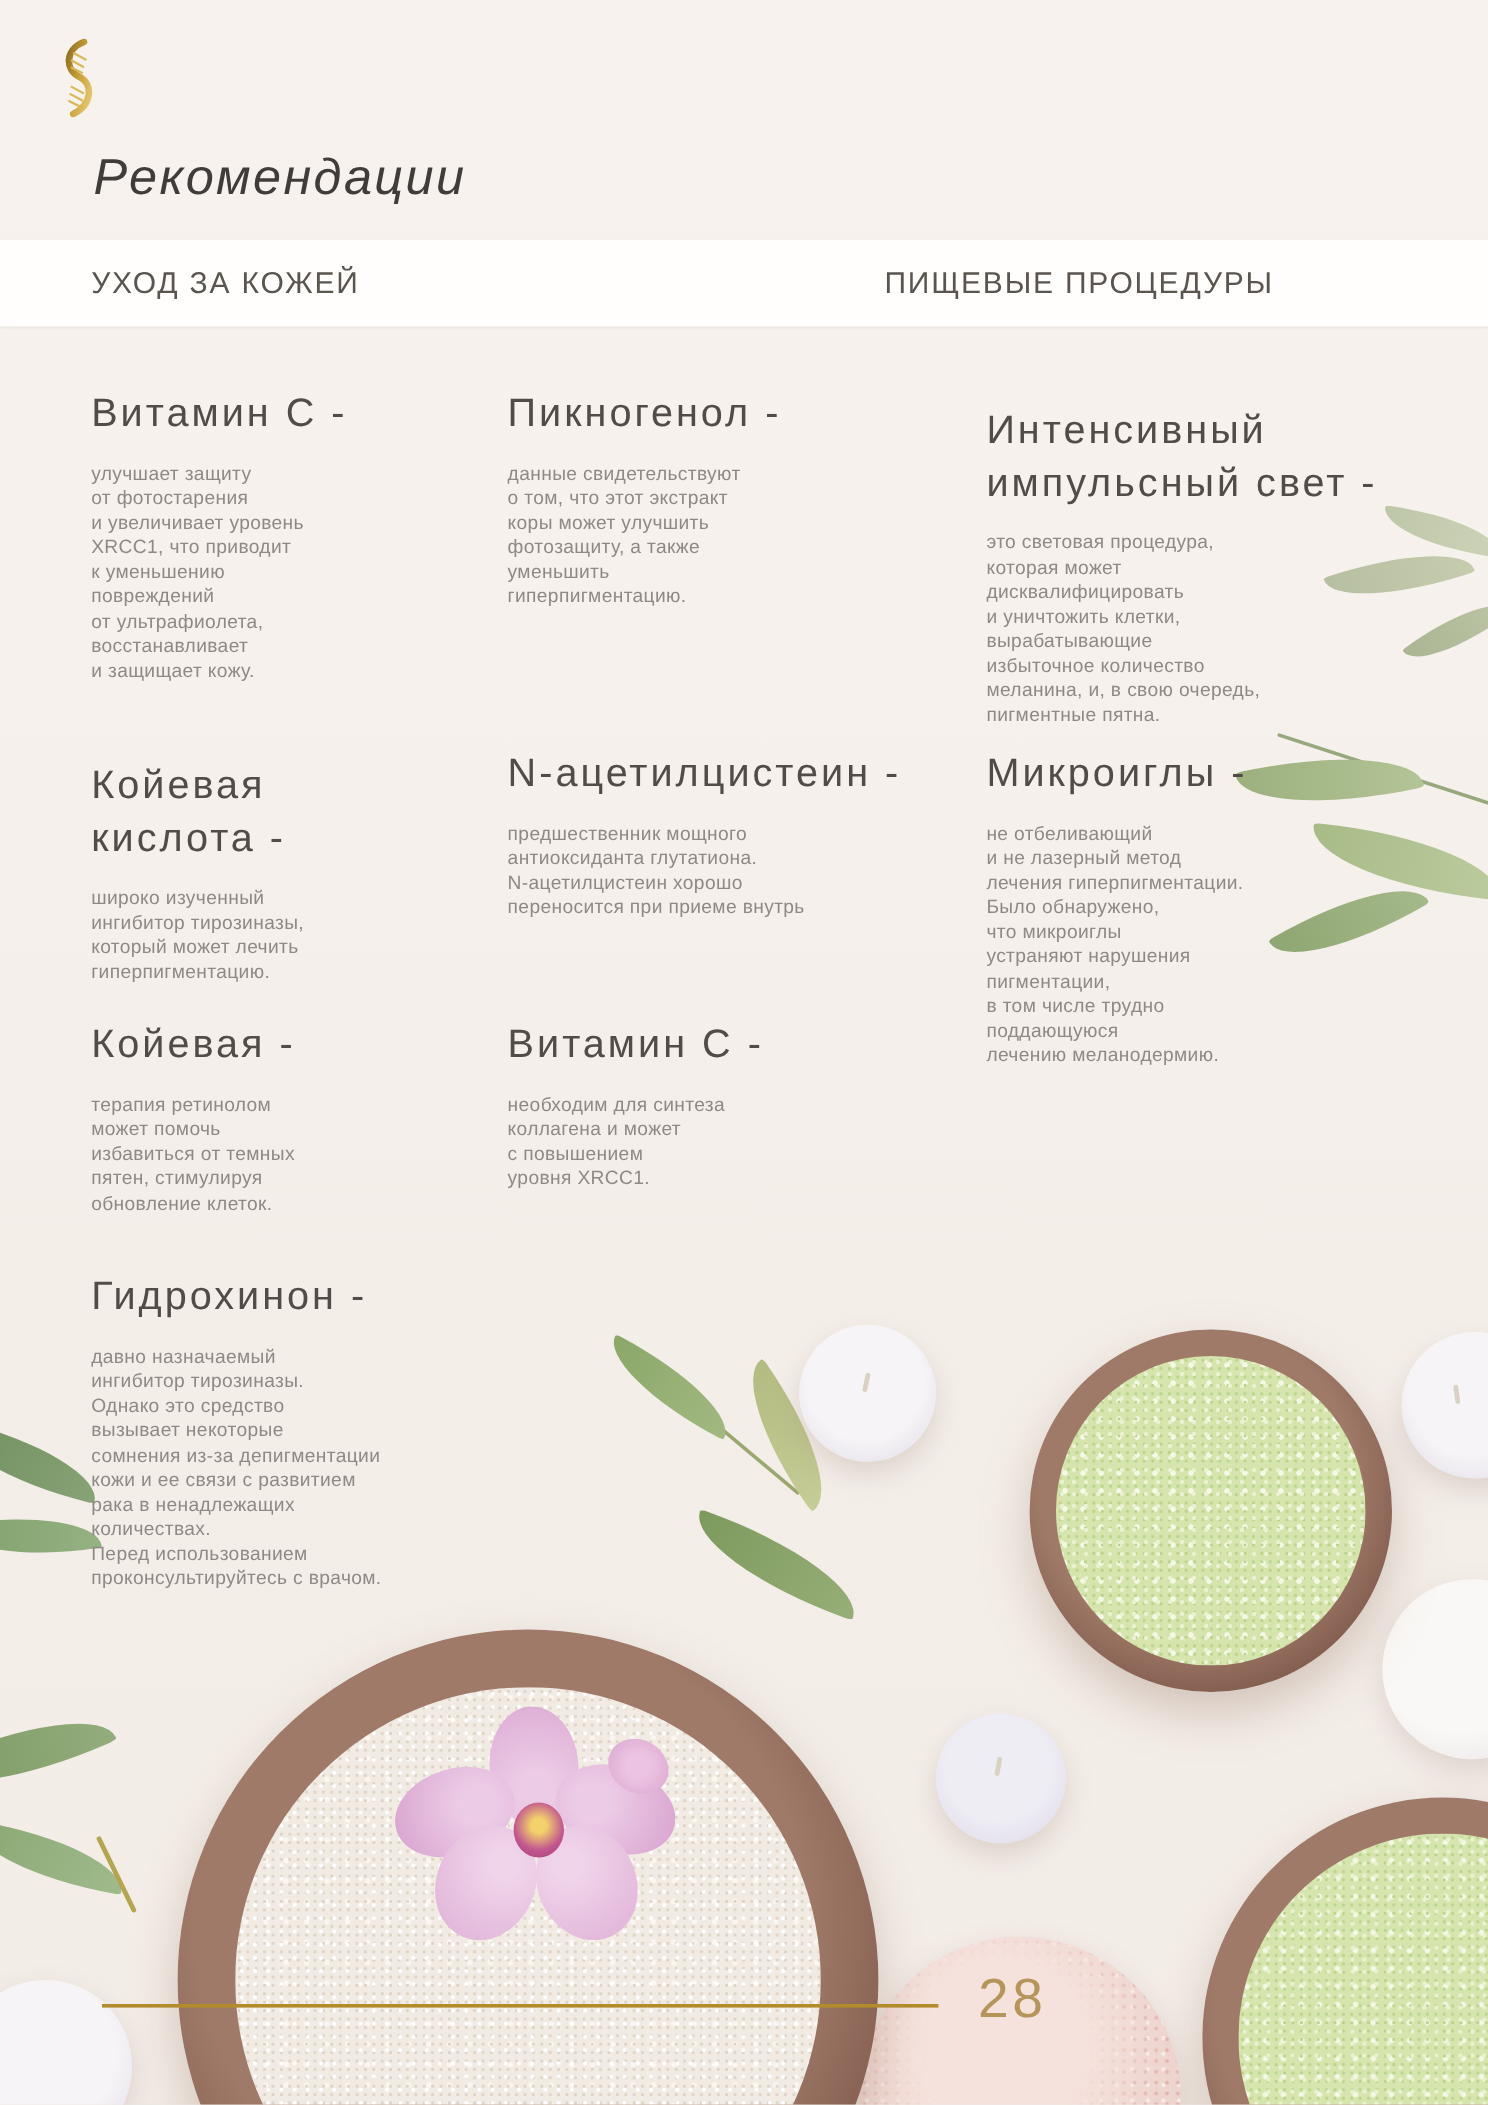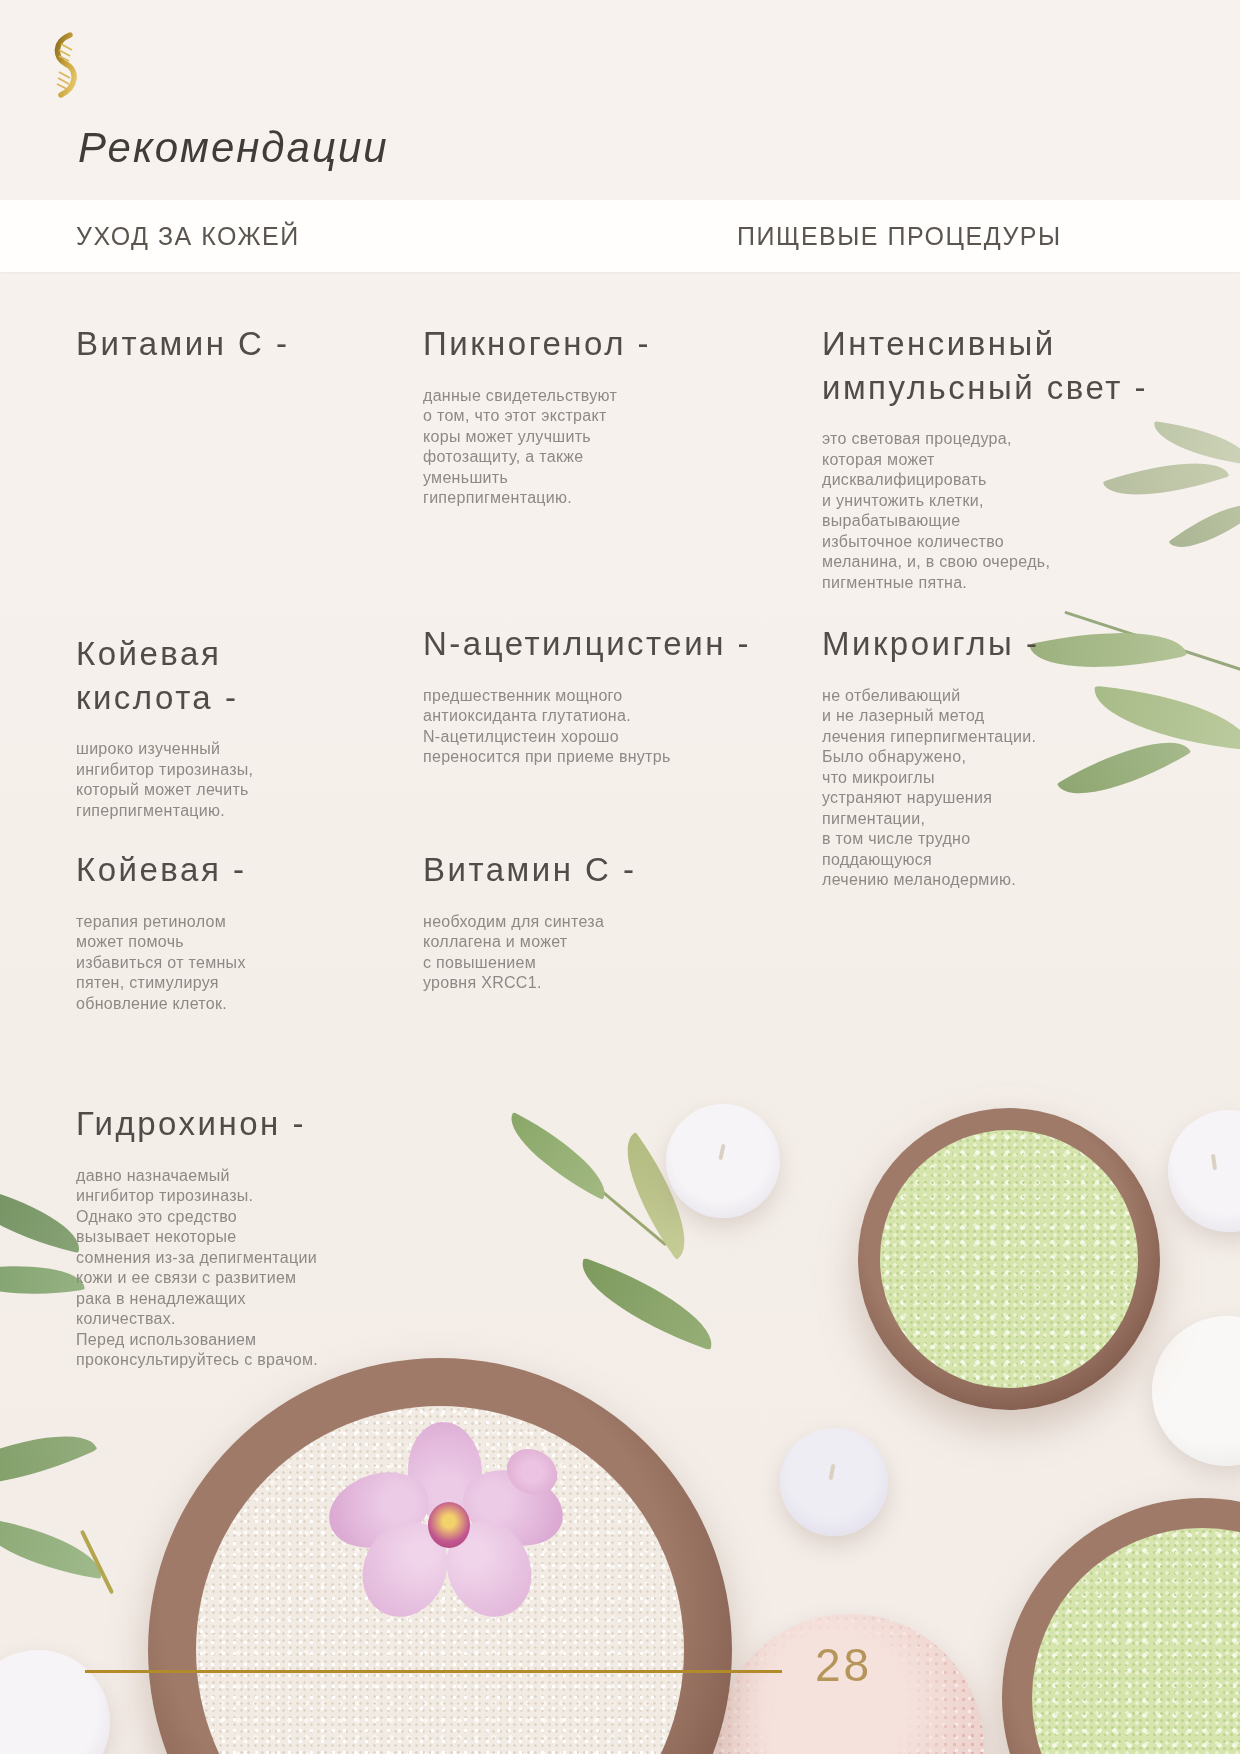--- a/index.html
+++ b/index.html
@@ -168,38 +168,47 @@
   </div>
   <div class="title">Рекомендации</div>
 
   <div class="tabband">
     <span class="tab" style="left:76px;">УХОД ЗА КОЖЕЙ</span>
     <span class="tab" style="left:737px;">ПИЩЕВЫЕ ПРОЦЕДУРЫ</span>
   </div>
 
   <section class="sec" style="left:76px;top:322px;width:300px;">
     <h2 class="h">Витамин C -</h2>
+    <p class="b">улучшает защиту
+от фотостарения
+и увеличивает уровень
+XRCC1, что приводит
+к уменьшению
+повреждений
+от ультрафиолета,
+восстанавливает
+и защищает кожу.</p>
   </section>
   <section class="sec" style="left:76px;top:632px;width:300px;">
     <h2 class="h">Койевая
 кислота -</h2>
     <p class="b">широко изученный
 ингибитор тирозиназы,
 который может лечить
 гиперпигментацию.</p>
   </section>
   <section class="sec" style="left:76px;top:848px;width:300px;">
     <h2 class="h">Койевая -</h2>
     <p class="b">терапия ретинолом
 может помочь
 избавиться от темных
 пятен, стимулируя
 обновление клеток.</p>
   </section>
-  <section class="sec" style="left:76px;top:1058px;width:310px;margin-top:44px;">
+  <section class="sec" style="left:76px;top:1058px;width:310px;">
     <h2 class="h">Гидрохинон -</h2>
     <p class="b">давно назначаемый
 ингибитор тирозиназы.
 Однако это средство
 вызывает некоторые
 сомнения из-за депигментации
 кожи и ее связи с развитием
 рака в ненадлежащих
 количествах.
 Перед использованием
@@ -223,21 +232,21 @@
 переносится при приеме внутрь</p>
   </section>
   <section class="sec" style="left:423px;top:848px;width:310px;">
     <h2 class="h">Витамин C -</h2>
     <p class="b">необходим для синтеза
 коллагена и может
 с повышением
 уровня XRCC1.</p>
   </section>
 
-  <section class="sec" style="left:822px;top:322px;width:330px;">
+  <section class="sec" style="left:822px;top:336px;width:330px;">
     <h2 class="h">Интенсивный
 импульсный свет -</h2>
     <p class="b">это световая процедура,
 которая может
 дисквалифицировать
 и уничтожить клетки,
 вырабатывающие
 избыточное количество
 меланина, и, в свою очередь,
 пигментные пятна.</p>

